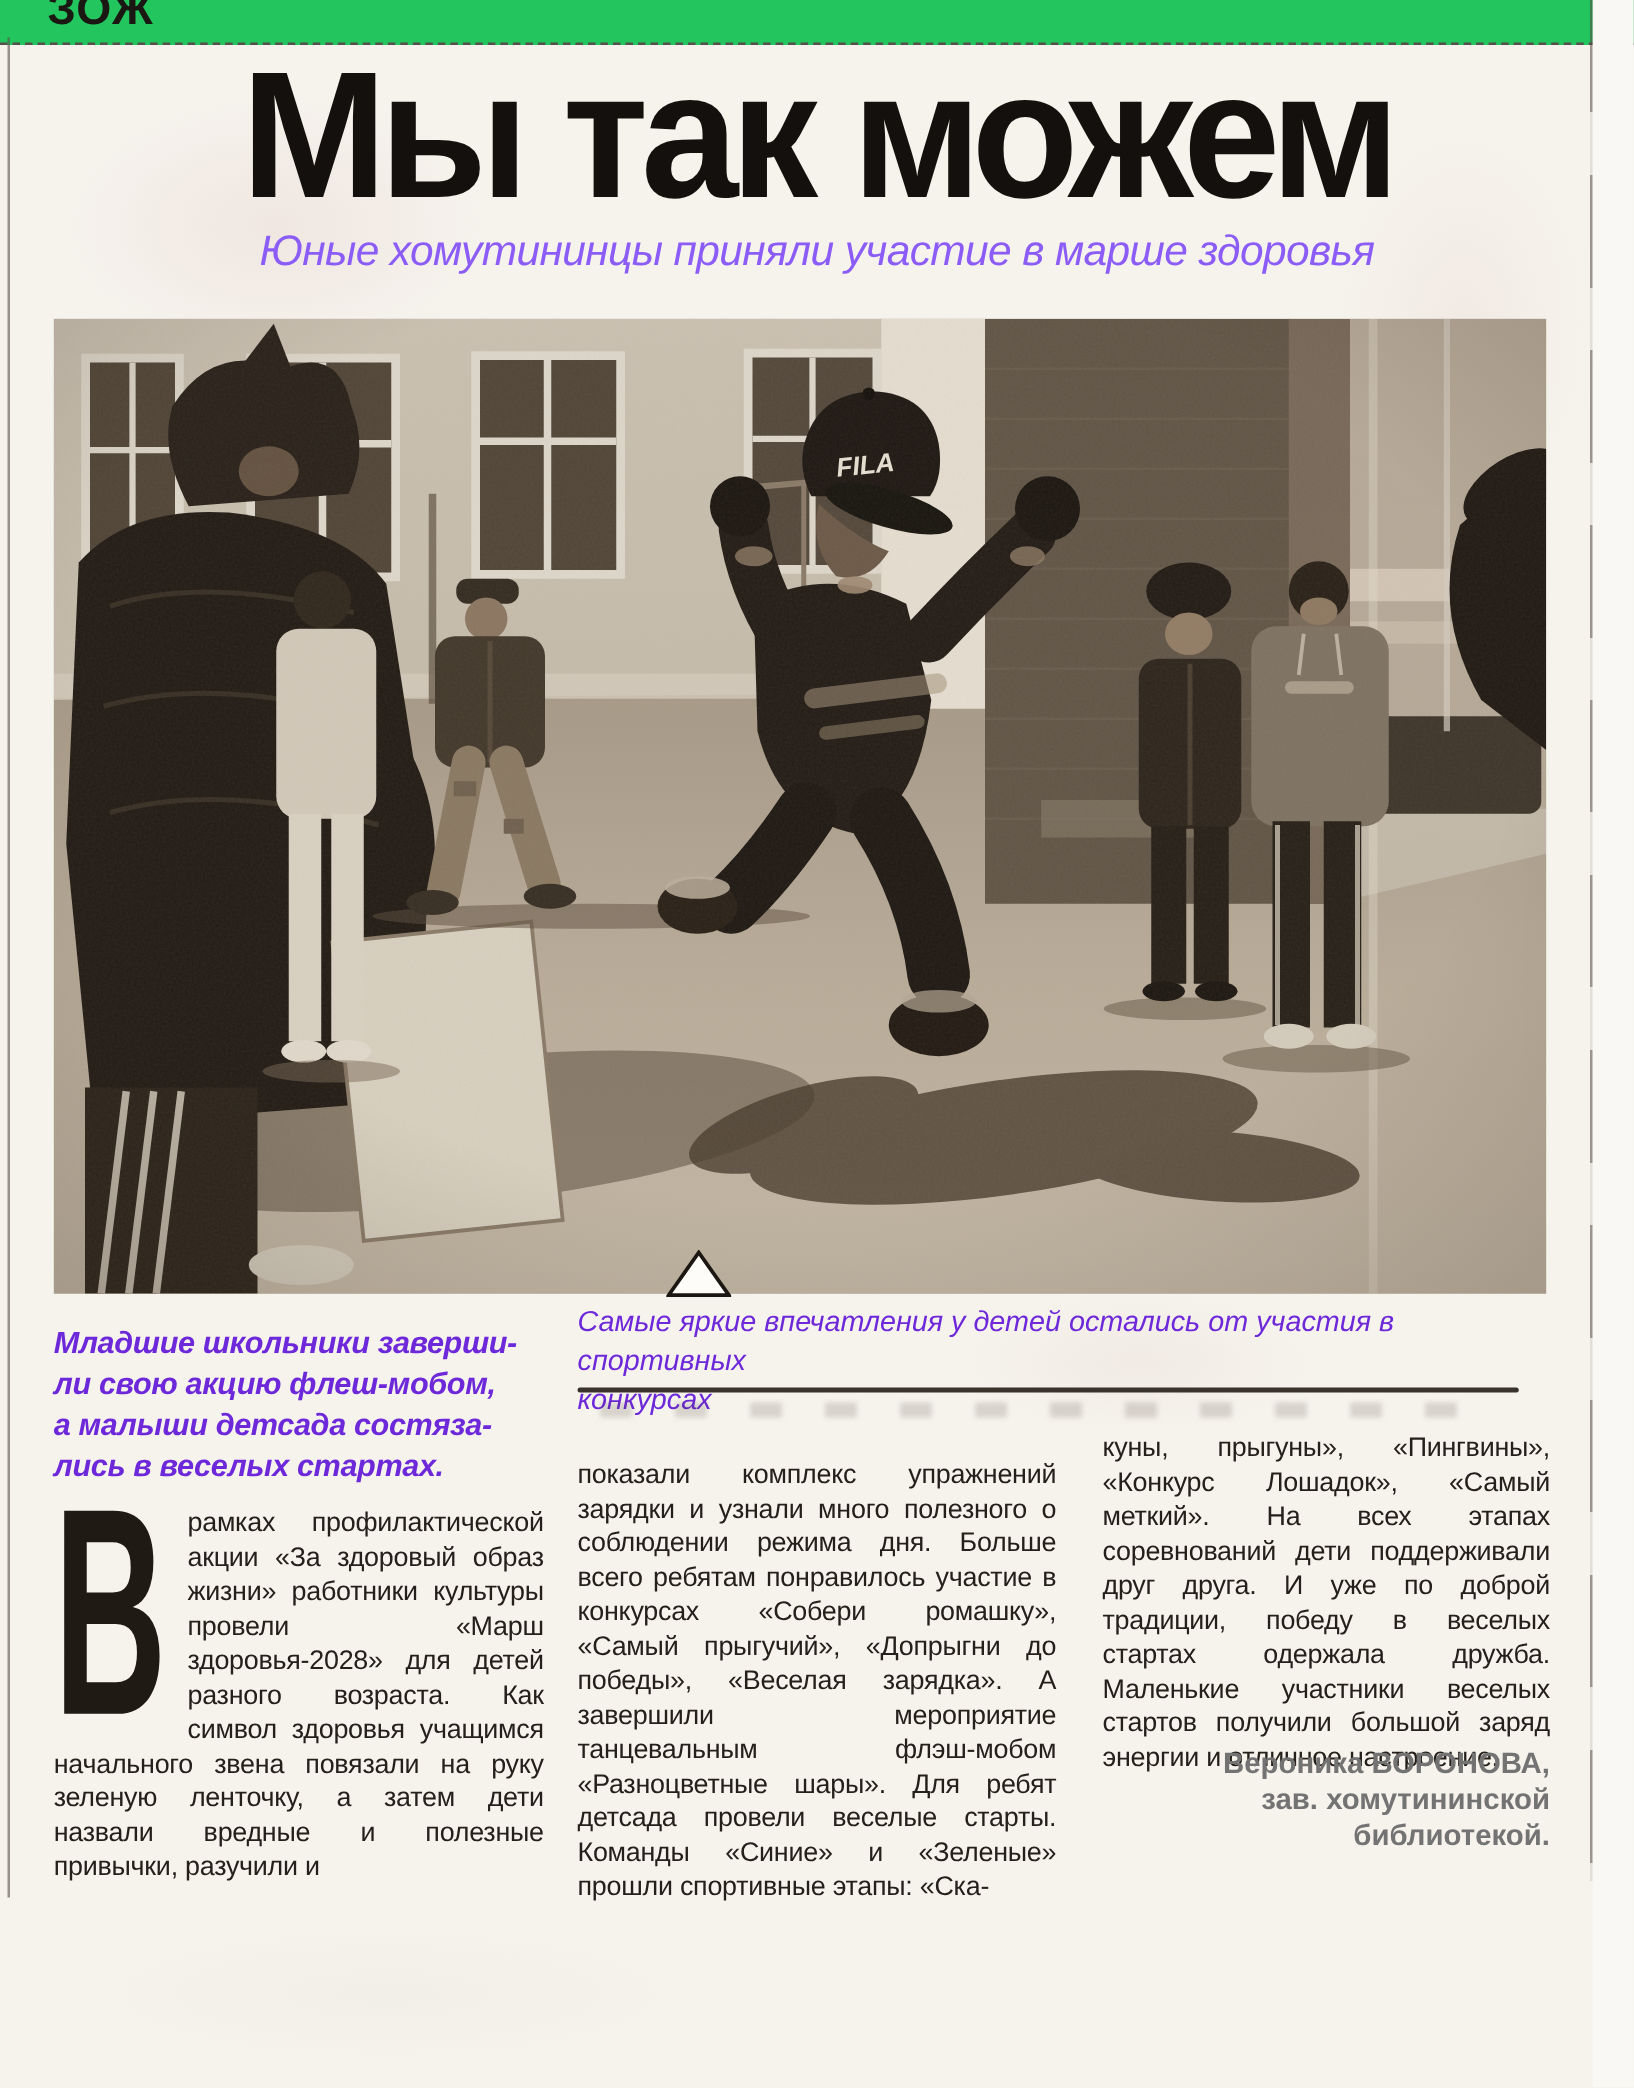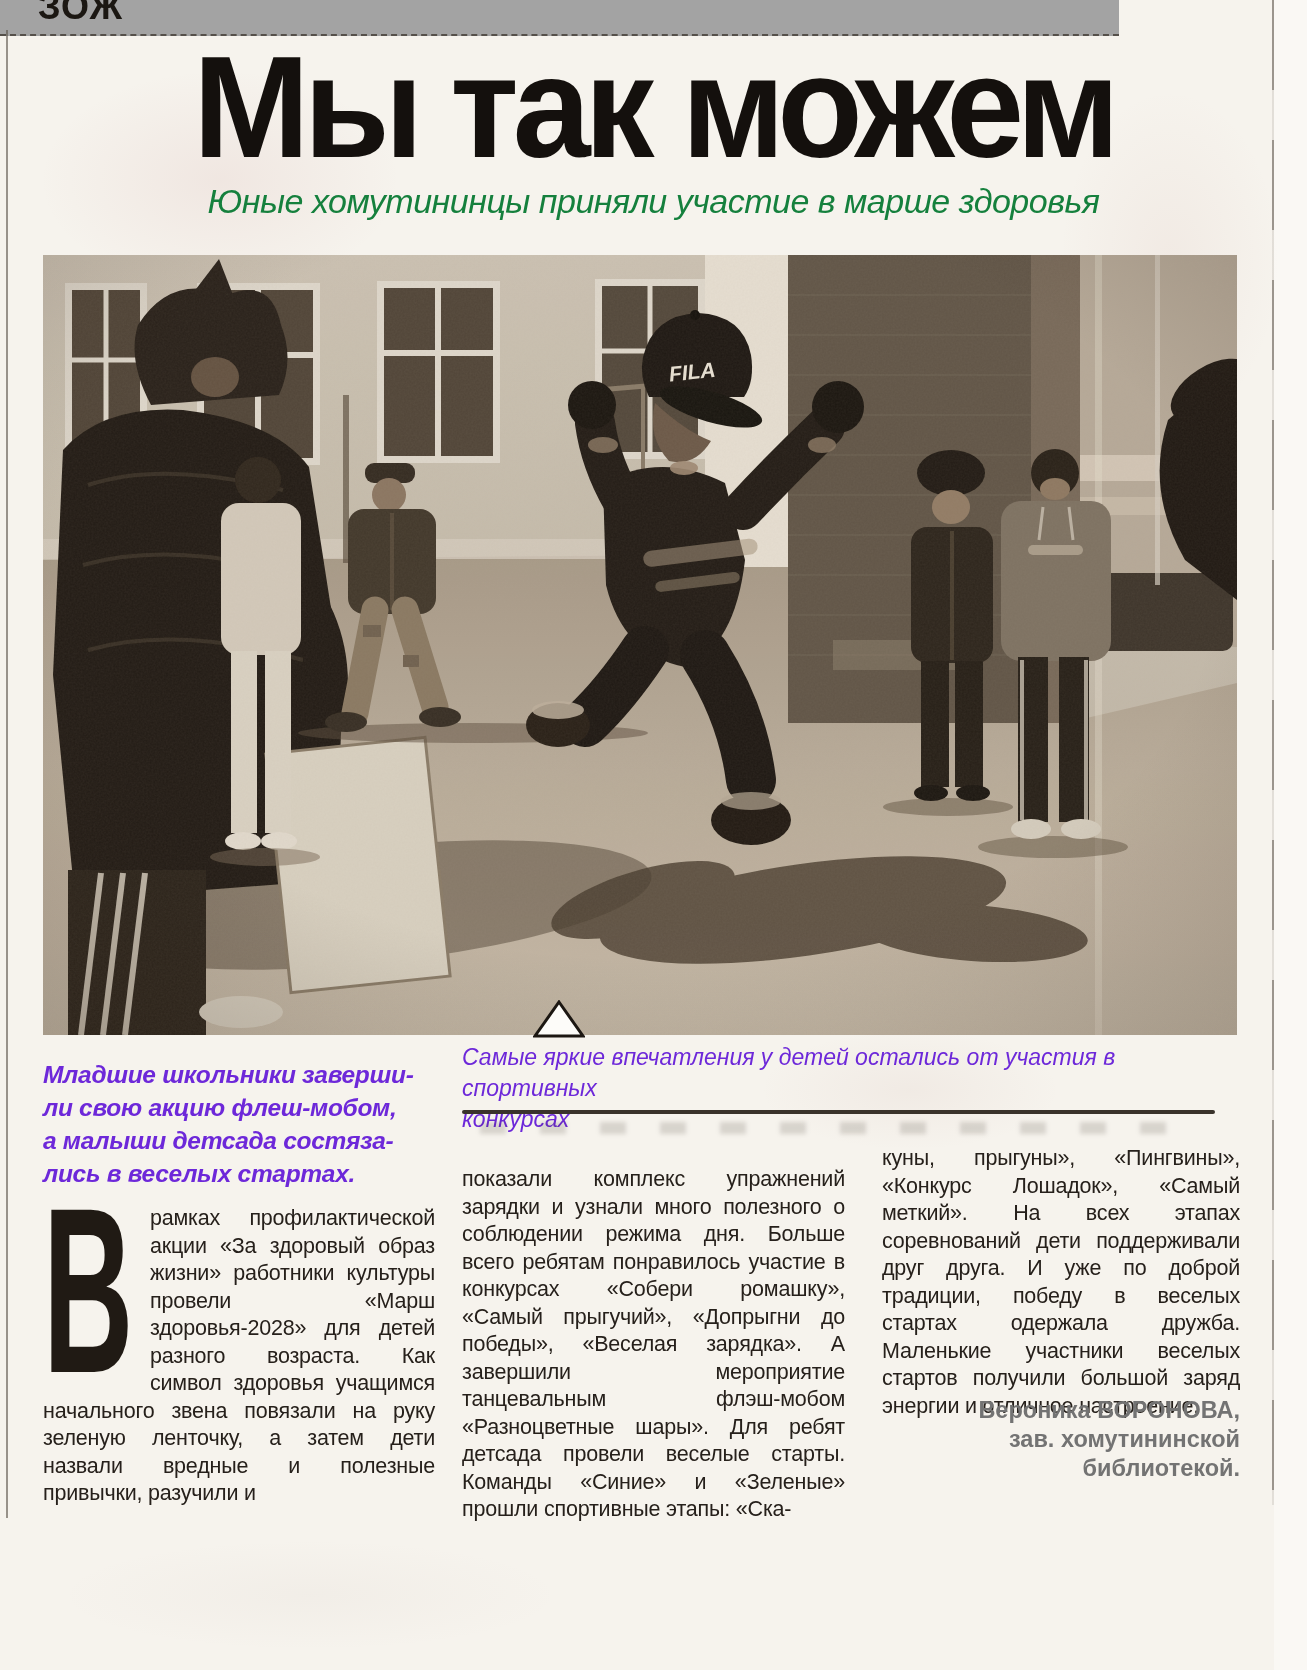--- a/index.html
+++ b/index.html
@@ -8,22 +8,22 @@
     font-family:"Liberation Sans","DejaVu Sans",sans-serif;
     background:#f6f3ed;color:#26201b;
     position:relative;overflow:hidden;
   }
   #page{position:absolute;inset:0;}
   .abs{position:absolute;}
   .preline{white-space:pre-line;}
 
   
   .top-strip{
-    left:0;top:0;width:1119px;height:34px;
-    background:#a3a3a3;border-bottom:2px dashed #55504a;
+    left:0;top:0;width:1307px;height:34px;
+    background:#22c55e;border-bottom:2px dashed #55504a;
     overflow:hidden;
   }
   .section-label{
     position:absolute;left:38px;top:-14px;
     font-size:36px;font-weight:bold;letter-spacing:1px;color:#1b1712;
   }
 
   .left-rule{left:6px;top:30px;width:2px;height:1488px;background:rgba(90,82,72,.6);}
   .right-rule{
     left:1272px;top:0;width:2px;height:1505px;
@@ -32,21 +32,21 @@
   }
   .right-margin{left:1274px;top:0;width:33px;height:1670px;background:#faf8f4;}
 
   .headline{
     left:0;top:42px;width:1307px;text-align:center;
     font-size:140px;line-height:132px;font-weight:bold;
     letter-spacing:-6px;color:#14100d;transform:scaleY(1.03);
   }
   .subheadline{
     left:0;top:182px;width:1307px;text-align:center;
-    font-size:34px;font-style:italic;color:#15803d;letter-spacing:-.5px;
+    font-size:34px;font-style:italic;color:#8b5cf6;letter-spacing:-.5px;
   }
 
   .photo{
     left:43px;top:255px;width:1194px;height:780px;
     background:#c7bdae;overflow:hidden;
   }
   .photo svg{display:block;width:100%;height:100%;}
 
   .caption-triangle{left:533px;top:1000px;width:52px;height:38px;}
 

